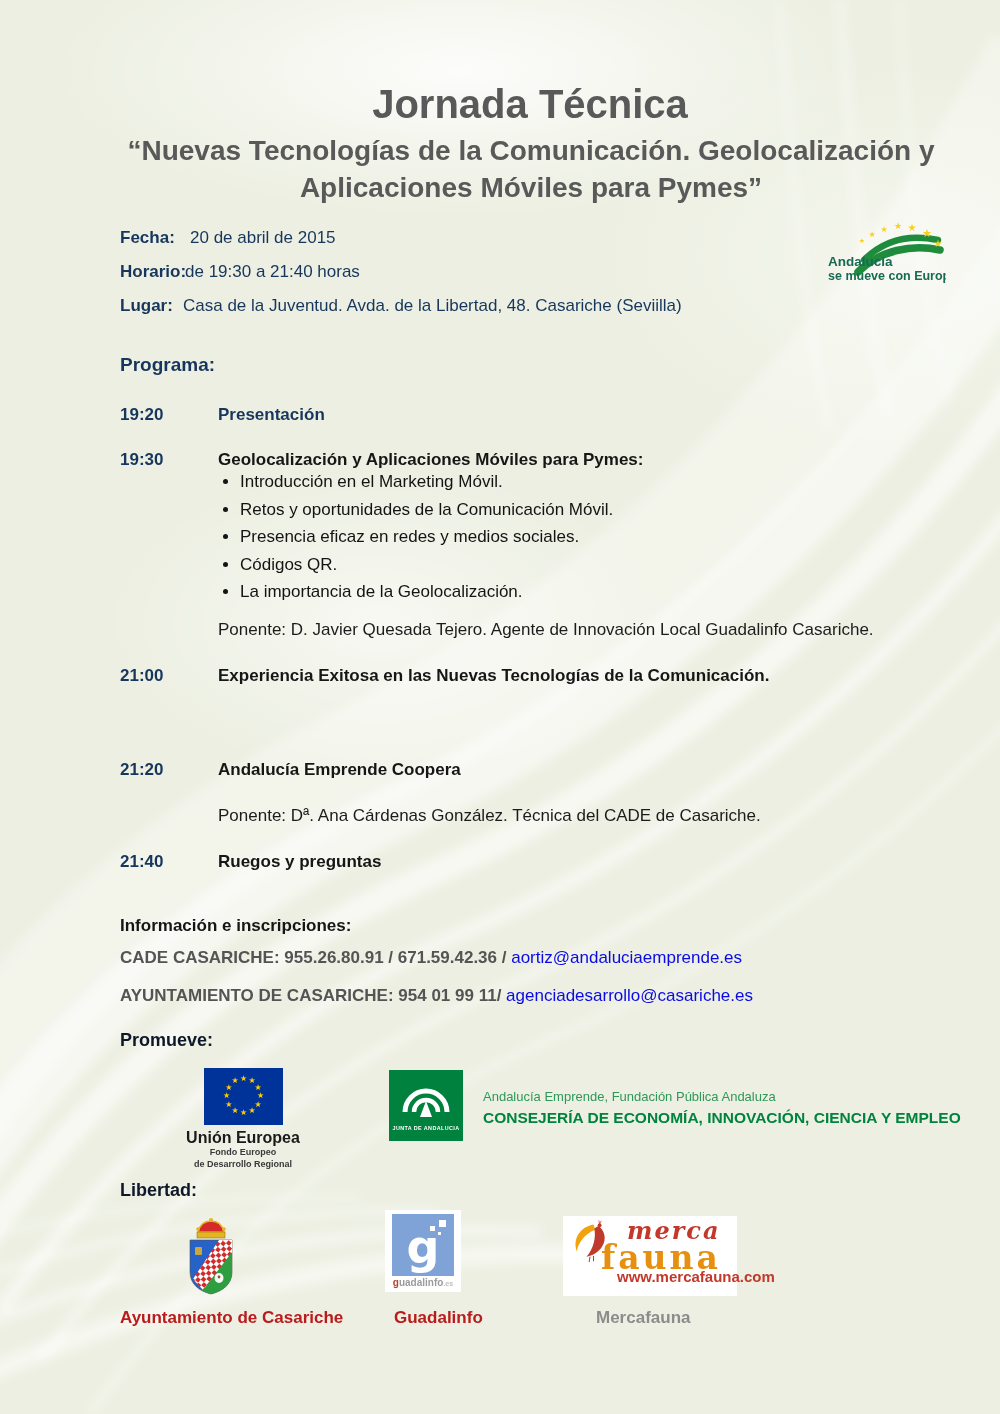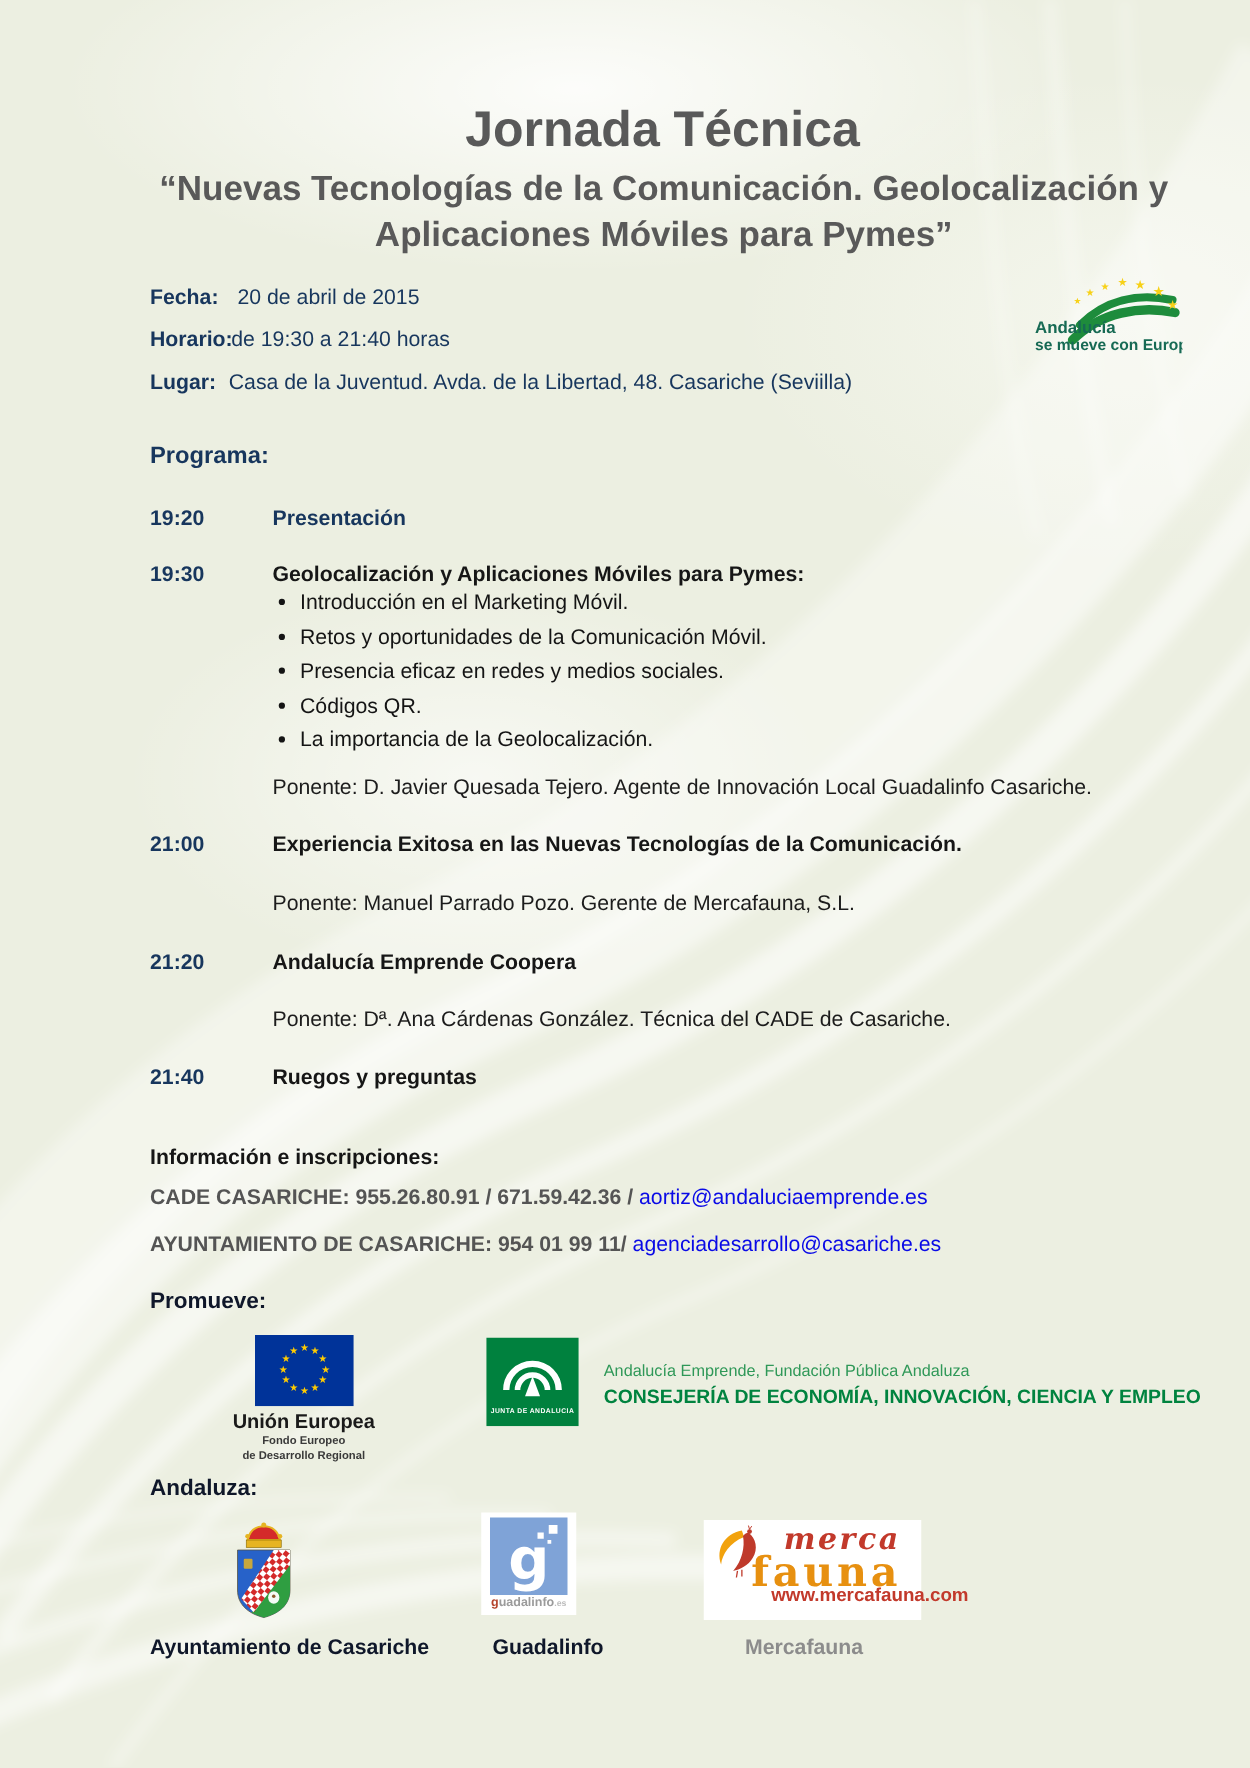--- a/index.html
+++ b/index.html
@@ -69,21 +69,21 @@
   .guada-text .g{color:#B5442C;}
   .guada-text .es{font-size:7px;color:#bdbdbd;}
 
   .merca-card{position:absolute;left:563px;top:1216px;width:174px;height:80px;background:#ffffff;}
   .merca-word{position:absolute;left:64px;top:0px;font-family:"DejaVu Serif",serif;font-style:italic;font-weight:bold;
     font-size:24px;color:#C2392B;letter-spacing:2px;}
   .fauna-word{position:absolute;left:38px;top:22px;font-family:"DejaVu Serif",serif;font-weight:bold;
     font-size:33px;color:#E79010;letter-spacing:3px;}
   .merca-url{position:absolute;left:54px;top:52px;font-size:15px;font-weight:bold;color:#C2392B;}
 
-  .colab-label{position:absolute;top:1308px;font-size:17px;font-weight:bold;color:#0f172a;}
+  .colab-label{position:absolute;top:1308px;font-size:17px;font-weight:bold;color:#b91c1c;}
   .colab-label.gray{color:#8c8c8c;}
 </style>
 </head>
 <body>
 
 <div class="bg-overlay"></div>
 
 <svg class="bg-svg" width="1000" height="1414" viewBox="0 0 1000 1414" preserveAspectRatio="none">
   <defs>
     <filter id="soft" x="-20%" y="-20%" width="140%" height="140%">
@@ -154,21 +154,20 @@
     <li>Retos y oportunidades de la Comunicación Móvil.</li>
     <li>Presencia eficaz en redes y medios sociales.</li>
     <li>Códigos QR.</li>
     <li>La importancia de la Geolocalización.</li>
   </ul>
   <div class="ponente" style="top:620px">Ponente: D. Javier Quesada Tejero. Agente de Innovación Local Guadalinfo Casariche.</div>
 
   <div class="prow" style="top:666px">
     <span class="ptime">21:00</span><span class="ptitle">Experiencia Exitosa en las Nuevas Tecnologías de la Comunicación.</span>
   </div>
-  <div class="ponente" style="top:713px">Ponente:  Manuel Parrado Pozo. Gerente de Mercafauna, S.L.</div>
 
   <div class="prow" style="top:760px">
     <span class="ptime">21:20</span><span class="ptitle">Andalucía Emprende Coopera</span>
   </div>
   <div class="ponente" style="top:806px">Ponente:  Dª. Ana Cárdenas González. Técnica del CADE de Casariche.</div>
 
   <div class="prow" style="top:852px">
     <span class="ptime">21:40</span><span class="ptitle">Ruegos y preguntas</span>
   </div>
 
@@ -211,21 +210,21 @@
     <path d="M25,42 A12,12 0 0 1 49,42" stroke="#fff" stroke-width="4.5" fill="none"></path>
     <polygon points="37,31 43,47 31,47" fill="#fff"></polygon>
     <text x="37" y="60" text-anchor="middle" font-size="5.4" fill="#ffffff" font-weight="bold" letter-spacing="0.4">JUNTA DE ANDALUCIA</text>
   </svg>
 
   <div class="emprende">
     <div class="l1">Andalucía Emprende, Fundación Pública Andaluza</div>
     <div class="l2">CONSEJERÍA DE ECONOMÍA, INNOVACIÓN, CIENCIA Y EMPLEO</div>
   </div>
 
-  <div class="section-heading h-gray" style="top:1180px">Andaluza:</div>
+  <div class="section-heading h-gray" style="top:1180px">Libertad:</div>
 
   <svg class="escudo" width="60" height="84" viewBox="0 0 60 84">
     <defs>
       <pattern id="chk" width="8" height="8" patternUnits="userSpaceOnUse" patternTransform="rotate(40)">
         <rect width="8" height="8" fill="#ffffff"></rect>
         <rect width="4" height="4" fill="#D42A2A"></rect>
         <rect x="4" y="4" width="4" height="4" fill="#D42A2A"></rect>
       </pattern>
     </defs>
     <g>

